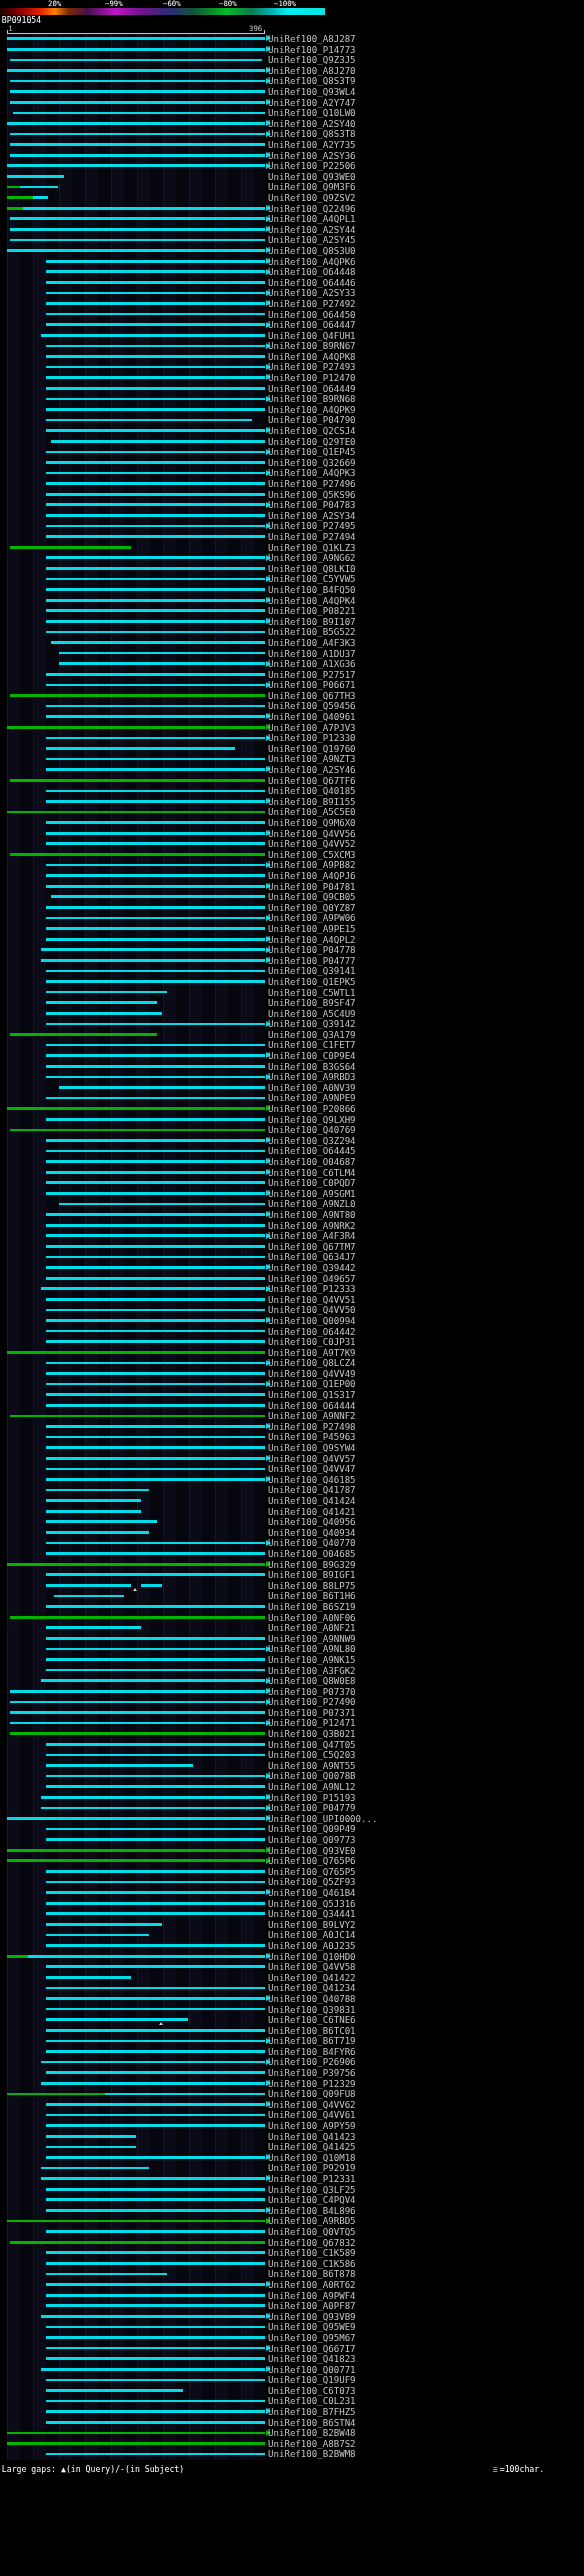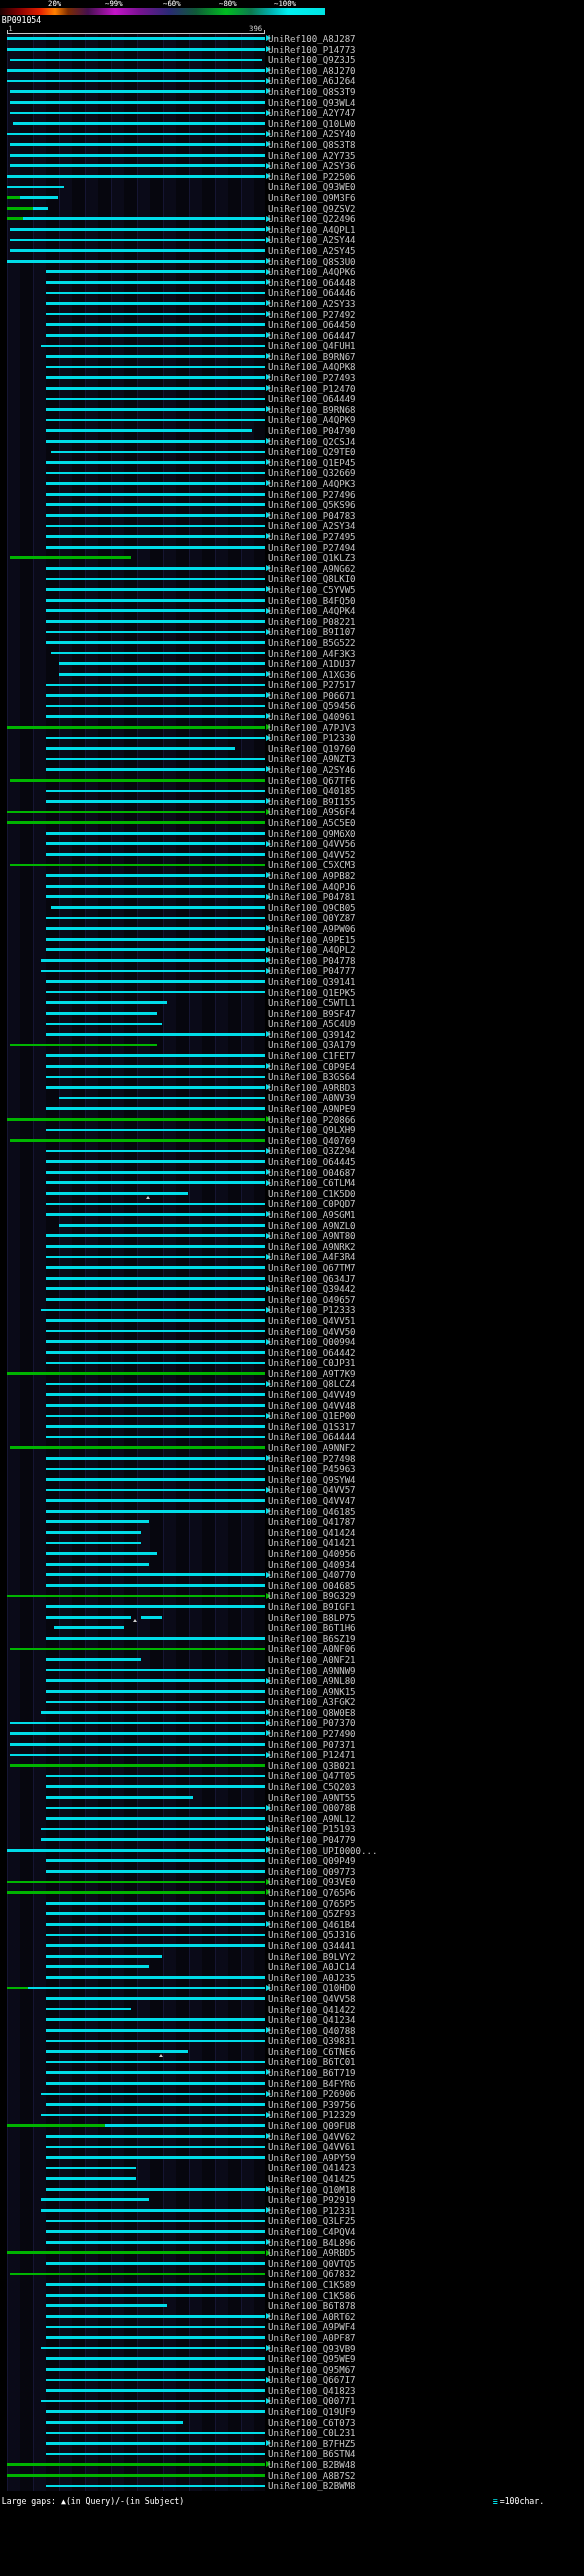--- a/index.html
+++ b/index.html
@@ -76,25 +76,20 @@
       <div class="row">
         <div class="seg" style="left: 10px; width: 252px; background: rgb(0, 220, 232);"></div>
         <div class="label">UniRef100_Q9Z3J5</div>
       </div>
       <div class="row">
         <div class="seg" style="left: 7.3px; width: 258px; background: rgb(0, 220, 232);"></div>
         <div class="arrow" style="left: 266px; border-left-color: rgb(0, 220, 232);"></div>
         <div class="label">UniRef100_A8J270</div>
       </div>
       <div class="row">
-        <div class="seg" style="left: 7.3px; width: 258px; background: rgb(0, 220, 232);"></div>
-        <div class="arrow" style="left: 266px; border-left-color: rgb(0, 220, 232);"></div>
-        <div class="label">UniRef100_A6J264</div>
-      </div>
-      <div class="row">
         <div class="seg" style="left: 10px; width: 255px; background: rgb(0, 220, 232);"></div>
         <div class="arrow" style="left: 266px; border-left-color: rgb(0, 220, 232);"></div>
         <div class="label">UniRef100_Q8S3T9</div>
       </div>
       <div class="row">
         <div class="seg" style="left: 10px; width: 255px; background: rgb(0, 220, 232);"></div>
         <div class="label">UniRef100_Q93WL4</div>
       </div>
       <div class="row">
         <div class="seg" style="left: 10px; width: 255px; background: rgb(0, 220, 232);"></div>
@@ -346,20 +341,24 @@
       <div class="row">
         <div class="seg" style="left: 46px; width: 219px; background: rgb(0, 220, 232);"></div>
         <div class="label">UniRef100_P27517</div>
       </div>
       <div class="row">
         <div class="seg" style="left: 46px; width: 219px; background: rgb(0, 220, 232);"></div>
         <div class="arrow" style="left: 266px; border-left-color: rgb(0, 220, 232);"></div>
         <div class="label">UniRef100_P06671</div>
       </div>
       <div class="row">
+        <div class="seg" style="left: 10px; width: 255px; background: rgb(0, 180, 0);"></div>
+        <div class="label">UniRef100_Q67TH3</div>
+      </div>
+      <div class="row">
         <div class="seg" style="left: 46px; width: 219px; background: rgb(0, 220, 232);"></div>
         <div class="label">UniRef100_Q59456</div>
       </div>
       <div class="row">
         <div class="seg" style="left: 46px; width: 219px; background: rgb(0, 220, 232);"></div>
         <div class="arrow" style="left: 266px; border-left-color: rgb(0, 220, 232);"></div>
         <div class="label">UniRef100_Q40961</div>
       </div>
       <div class="row">
         <div class="seg" style="left: 7.3px; width: 258px; background: rgb(0, 180, 0);"></div>
@@ -392,25 +391,20 @@
         <div class="seg" style="left: 46px; width: 219px; background: rgb(0, 220, 232);"></div>
         <div class="label">UniRef100_Q40185</div>
       </div>
       <div class="row">
         <div class="seg" style="left: 46px; width: 219px; background: rgb(0, 220, 232);"></div>
         <div class="arrow" style="left: 266px; border-left-color: rgb(0, 220, 232);"></div>
         <div class="label">UniRef100_B9I155</div>
       </div>
       <div class="row">
         <div class="seg" style="left: 7.3px; width: 258px; background: rgb(0, 180, 0);"></div>
-        <div class="arrow" style="left: 266px; border-left-color: rgb(0, 180, 0);"></div>
-        <div class="label">UniRef100_A9S6F4</div>
-      </div>
-      <div class="row">
-        <div class="seg" style="left: 7.3px; width: 258px; background: rgb(0, 180, 0);"></div>
         <div class="label">UniRef100_A5C5E0</div>
       </div>
       <div class="row">
         <div class="seg" style="left: 46px; width: 219px; background: rgb(0, 220, 232);"></div>
         <div class="label">UniRef100_Q9M6X0</div>
       </div>
       <div class="row">
         <div class="seg" style="left: 46px; width: 219px; background: rgb(0, 220, 232);"></div>
         <div class="arrow" style="left: 266px; border-left-color: rgb(0, 220, 232);"></div>
         <div class="label">UniRef100_Q4VV56</div>
@@ -550,25 +544,20 @@
         <div class="seg" style="left: 46px; width: 219px; background: rgb(0, 220, 232);"></div>
         <div class="arrow" style="left: 266px; border-left-color: rgb(0, 220, 232);"></div>
         <div class="label">UniRef100_O04687</div>
       </div>
       <div class="row">
         <div class="seg" style="left: 46px; width: 219px; background: rgb(0, 220, 232);"></div>
         <div class="arrow" style="left: 266px; border-left-color: rgb(0, 220, 232);"></div>
         <div class="label">UniRef100_C6TLM4</div>
       </div>
       <div class="row">
-        <div class="seg" style="left: 46px; width: 142px; background: rgb(0, 220, 232);"></div>
-        <div class="gapmark" style="left: 146px;"></div>
-        <div class="label">UniRef100_C1K5D0</div>
-      </div>
-      <div class="row">
         <div class="seg" style="left: 46px; width: 219px; background: rgb(0, 220, 232);"></div>
         <div class="label">UniRef100_C0PQD7</div>
       </div>
       <div class="row">
         <div class="seg" style="left: 46px; width: 219px; background: rgb(0, 220, 232);"></div>
         <div class="arrow" style="left: 266px; border-left-color: rgb(0, 220, 232);"></div>
         <div class="label">UniRef100_A9SGM1</div>
       </div>
       <div class="row">
         <div class="seg" style="left: 59px; width: 206px; background: rgb(0, 220, 232);"></div>
@@ -636,24 +625,20 @@
         <div class="label">UniRef100_A9T7K9</div>
       </div>
       <div class="row">
         <div class="seg" style="left: 46px; width: 219px; background: rgb(0, 220, 232);"></div>
         <div class="arrow" style="left: 266px; border-left-color: rgb(0, 220, 232);"></div>
         <div class="label">UniRef100_Q8LCZ4</div>
       </div>
       <div class="row">
         <div class="seg" style="left: 46px; width: 219px; background: rgb(0, 220, 232);"></div>
         <div class="label">UniRef100_Q4VV49</div>
-      </div>
-      <div class="row">
-        <div class="seg" style="left: 46px; width: 219px; background: rgb(0, 220, 232);"></div>
-        <div class="label">UniRef100_Q4VV48</div>
       </div>
       <div class="row">
         <div class="seg" style="left: 46px; width: 219px; background: rgb(0, 220, 232);"></div>
         <div class="arrow" style="left: 266px; border-left-color: rgb(0, 220, 232);"></div>
         <div class="label">UniRef100_Q1EP00</div>
       </div>
       <div class="row">
         <div class="seg" style="left: 46px; width: 219px; background: rgb(0, 220, 232);"></div>
         <div class="label">UniRef100_Q1S317</div>
       </div>

